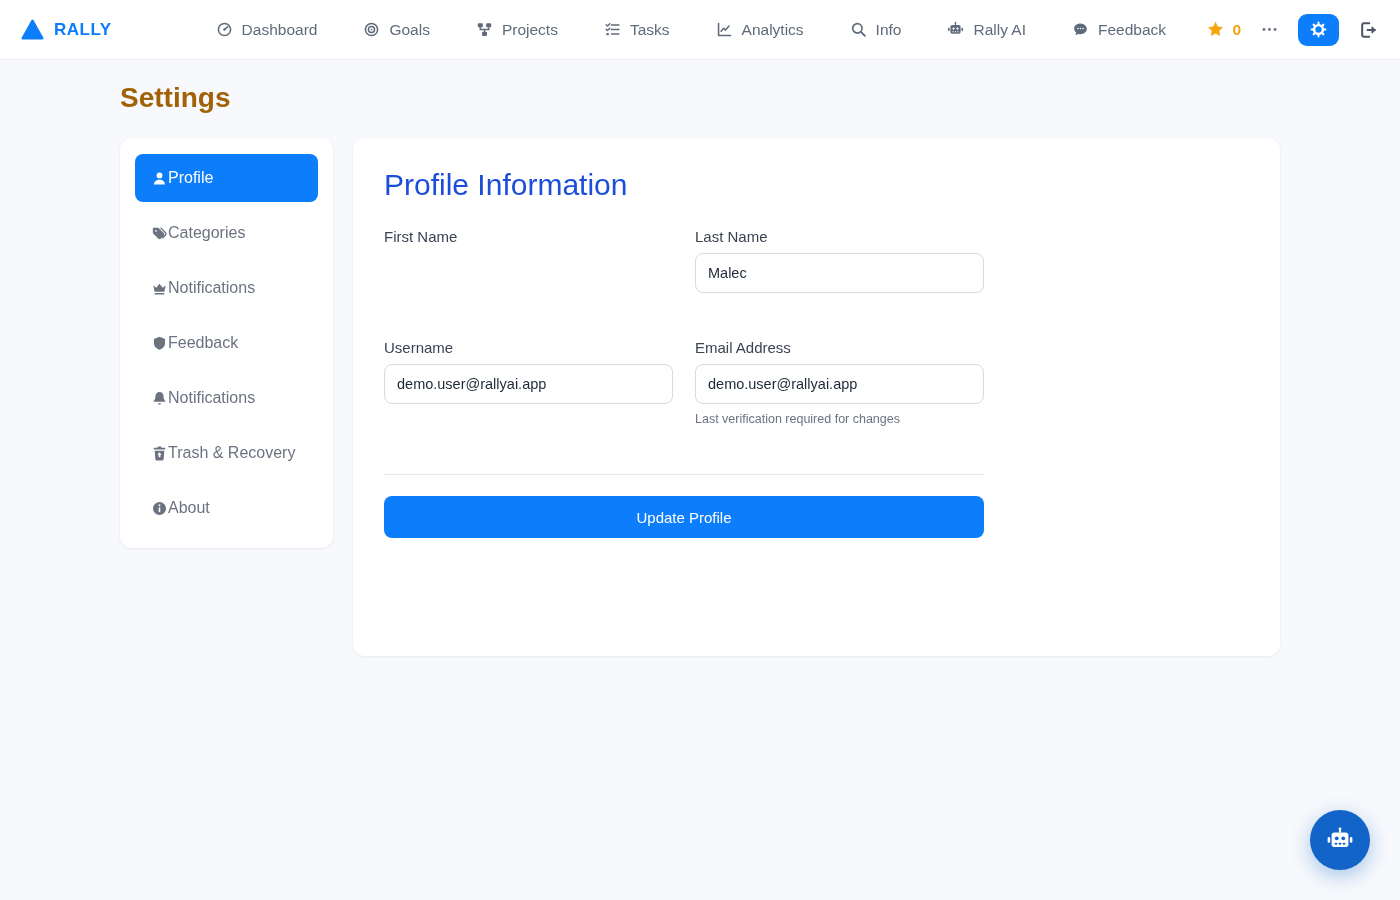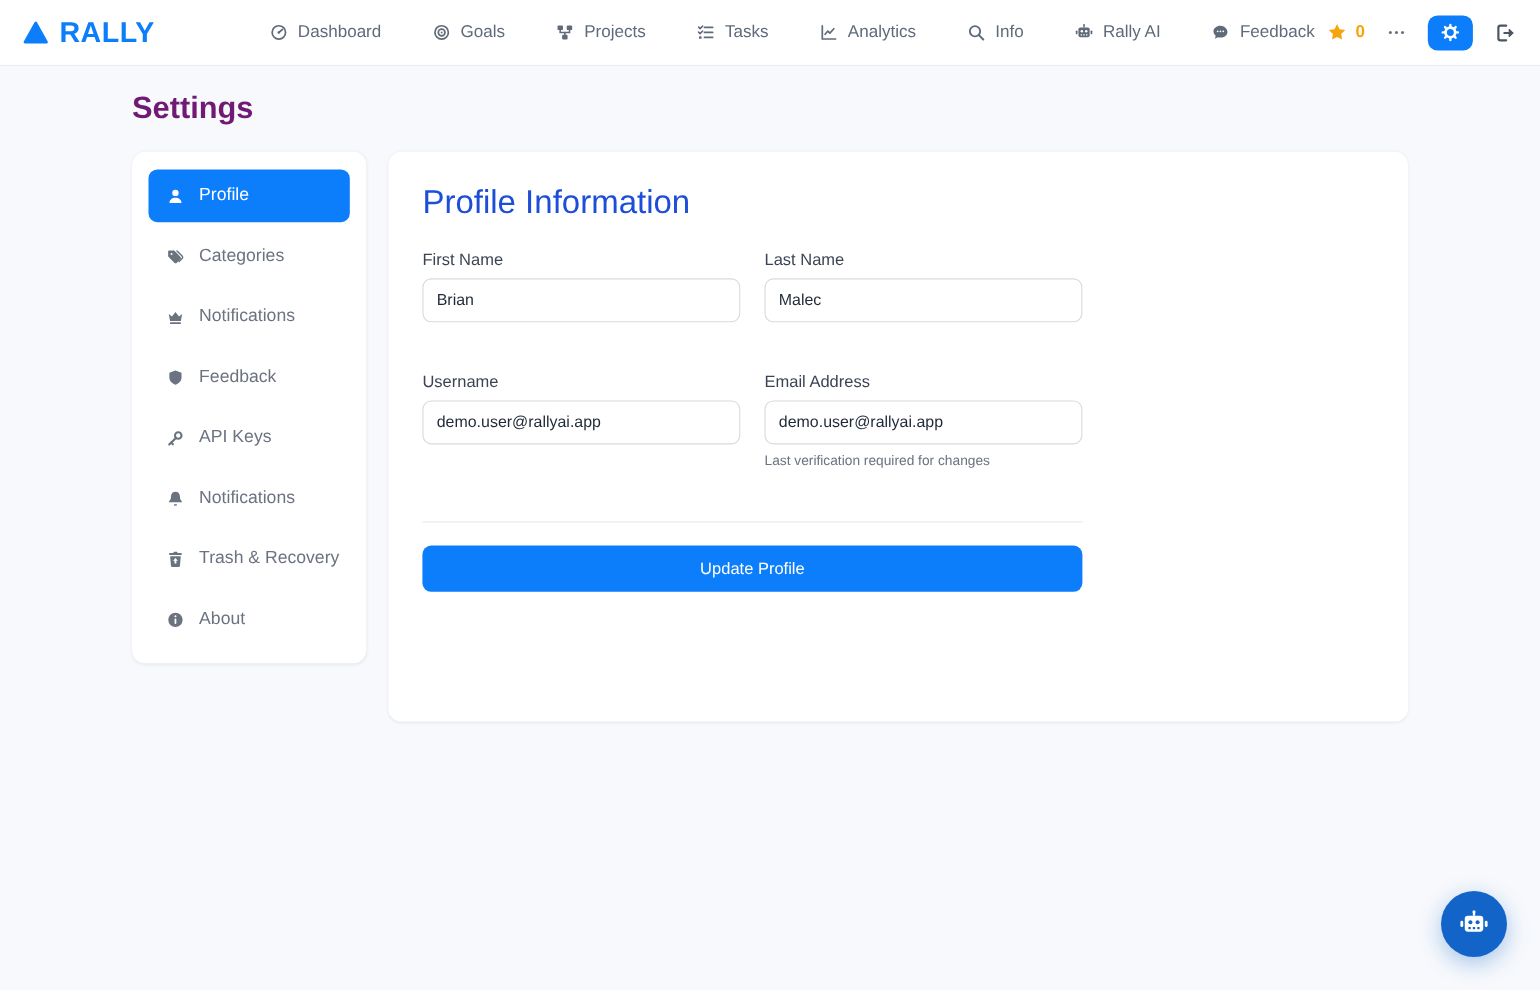--- a/index.html
+++ b/index.html
@@ -22,21 +22,21 @@
     padding: 0 22px 0 20px;
   }
   .brand {
     display: flex;
     align-items: center;
     gap: 9px;
     cursor: pointer;
   }
   .brand svg { width: 25px; height: 25px; display: block; }
   .brand-name {
-    font-size: 26px;
+    font-size: 17px;
     font-weight: 800;
     letter-spacing: 0.5px;
     color: #0d7efb;
   }
   .nav {
     display: flex;
     align-items: center;
     gap: 46px;
     margin-left: 104px;
   }
@@ -90,21 +90,21 @@
   }
   .gear-btn svg { width: 17px; height: 17px; }
   .logout-btn { color: #4b5563; }
   .logout-btn svg { width: 20px; height: 20px; }
 
   
   .page { padding: 20px 120px 0 120px; }
   .page-title {
     font-size: 28px;
     font-weight: 700;
-    color: #701a75;
+    color: #a16207;
     margin: 2px 0 24px;
   }
   .layout {
     display: flex;
     gap: 20px;
     align-items: flex-start;
   }
 
   
   .side-card {
@@ -114,21 +114,20 @@
     border-radius: 12px;
     box-shadow: 0 1px 3px rgba(15, 23, 42, 0.07);
     padding: 16px 15px;
     display: flex;
     flex-direction: column;
     gap: 7px;
   }
   .side-item {
     display: flex;
     align-items: center;
-    gap: 13px;
     height: 48px;
     padding: 0 16px;
     border-radius: 8px;
     color: #6b7280;
     font-size: 16px;
     cursor: pointer;
     white-space: nowrap;
   }
   .side-item svg { width: 17px; height: 17px; flex: 0 0 auto; }
   .side-item.active {
@@ -371,28 +370,20 @@
         </svg>
         <span>Notifications</span>
       </div>
       <div class="side-item">
         <svg viewBox="0 0 24 24">
           <path d="M12 2.6 l7.8 2.9 v5.7 c0 5 -3.4 7.9 -7.8 9.6 -4.4 -1.7 -7.8 -4.6 -7.8 -9.6 V5.5 Z" fill="currentColor"></path>
         </svg>
         <span>Feedback</span>
       </div>
       <div class="side-item">
-        <svg viewBox="0 0 24 24" fill="none" stroke="currentColor">
-          <circle cx="15.6" cy="8.4" r="4.2" stroke-width="2.7"></circle>
-          <path d="M12.6 11.4 L4 20" stroke-width="2.7" stroke-linecap="round"></path>
-          <path d="M6.5 17.5 l2.2 2.2" stroke-width="2.7" stroke-linecap="round"></path>
-        </svg>
-        <span>API Keys</span>
-      </div>
-      <div class="side-item">
         <svg viewBox="0 0 24 24">
           <path d="M12 2.8 c-3.4 0 -5.7 2.6 -5.7 5.9 0 3.9 -1.3 5.3 -2.4 6.4 -.5 .5 -.2 1.4 .6 1.4 h15 c.8 0 1.1 -.9 .6 -1.4 -1.1 -1.1 -2.4 -2.5 -2.4 -6.4 0 -3.3 -2.3 -5.9 -5.7 -5.9 Z" fill="currentColor"></path>
           <path d="M9.9 18.8 a2.1 2.1 0 0 0 4.2 0 Z" fill="currentColor"></path>
         </svg>
         <span>Notifications</span>
       </div>
       <div class="side-item">
         <svg viewBox="0 0 24 24">
           <rect x="9.4" y="2.2" width="5.2" height="2.2" rx="0.8" fill="currentColor"></rect>
           <rect x="3.8" y="3.8" width="16.4" height="2.6" rx="1" fill="currentColor"></rect>
@@ -410,21 +401,20 @@
         <span>About</span>
       </div>
     </aside>
 
     <section class="main-card">
       <h2 class="section-title">Profile Information</h2>
       <div class="form-wrap">
         <div class="form-grid">
           <div class="field">
             <label>First Name</label>
-            <input type="text" value="Brian" style="">
           </div>
           <div class="field">
             <label>Last Name</label>
             <input type="text" value="Malec" style="">
           </div>
           <div class="field">
             <label>Username</label>
             <input type="text" value="demo.user@rallyai.app" style="">
           </div>
           <div class="field">

